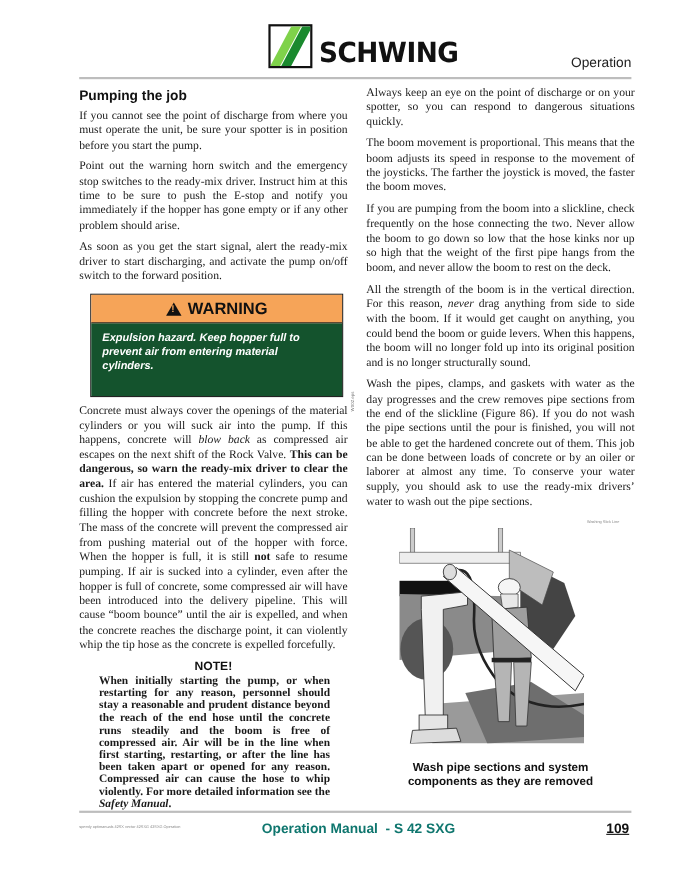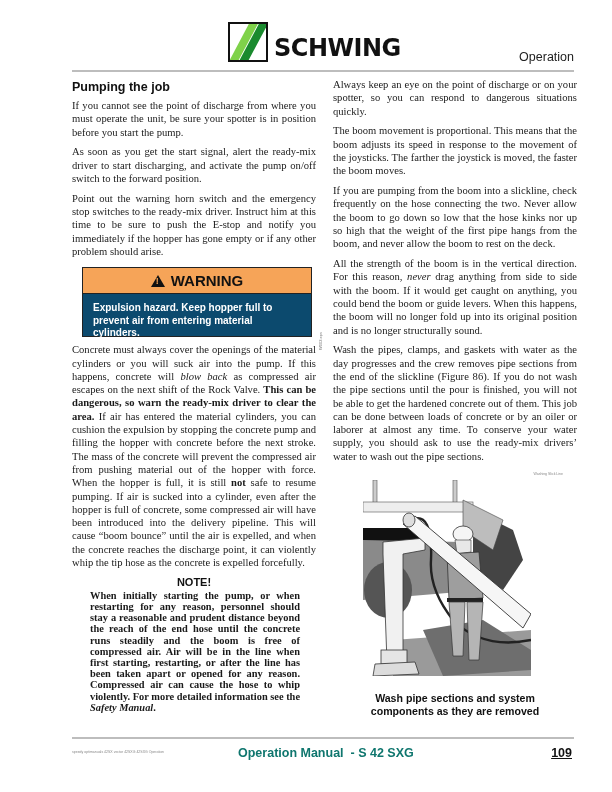--- a/index.html
+++ b/index.html
@@ -1,20 +1,20 @@
 <!DOCTYPE html>
 <html><head>
 <meta charset="utf-8">
 <style>
   * { margin: 0; padding: 0; box-sizing: border-box; }
   html, body { width: 612px; height: 792px; background: #ffffff; overflow: hidden; }
   body { position: relative; font-family: "Liberation Serif", serif; color: #1a1a1a; }
 
   
-  .logo { position: absolute; left: 228px; top: 22px; width: 160px; height: 40px; }
+  .logo { position: absolute; left: 244px; top: 22px; width: 160px; height: 40px; }
   .logo-box { position: absolute; left: 0; top: 0; width: 40px; height: 40px; border: 2px solid #111; background: #fff; overflow: hidden; }
   .logo-stripe1 { position: absolute; left: 6px; top: -6px; width: 9px; height: 56px; background: #7fd24a; transform: skewX(-28deg); transform-origin: top left; left: 22px; }
   .logo-stripe2 { position: absolute; top: -6px; width: 9px; height: 56px; background: #1a8a2e; transform: skewX(-28deg); transform-origin: top left; left: 32px; }
   .logo-text { position: absolute; left: 46px; top: 12px; font-family: "DejaVu Sans", sans-serif; font-weight: bold; font-size: 24px; letter-spacing: -0.5px; color: #111; font-style: normal; transform: scaleY(1.05); }
   .header-section { position: absolute; right: 38px; top: 50px; font-family: "Liberation Sans", sans-serif; font-size: 12.5px; font-weight: normal; color: #222; }
   .header-rule { position: absolute; left: 72px; right: 38px; top: 70px; height: 2px; background: #bdbdbd; }
 
   
   .col { position: absolute; top: 78px; }
   .col-left { left: 72px; width: 244px; }
@@ -23,21 +23,21 @@
   .section-title { font-family: "Liberation Sans", sans-serif; font-weight: bold; font-size: 12.5px; margin-top: 2px; margin-bottom: 5px; color: #111; }
   p.body { font-size: 10.6px; line-height: 13.3px; text-align: justify; margin-bottom: 6.5px; }
   p.body b { font-weight: bold; }
   p.body i { font-style: italic; }
 
   
   .warning { position: relative; width: 230px; margin: 9px 0 6px 10px; border: 1px solid #222; }
   .warning-head { background: #f6a458; height: 26px; display: flex; align-items: center; justify-content: center; border-bottom: 1px solid #222; font-family: "Liberation Sans", sans-serif; font-weight: bold; font-size: 15px; color: #111; }
   .warning-head .tri { width: 0; height: 0; border-left: 7px solid transparent; border-right: 7px solid transparent; border-bottom: 12px solid #111; margin-right: 6px; position: relative; }
   .warning-head .tri::after { content: "!"; position: absolute; left: -2px; top: 1px; color: #f6a458; font-size: 9px; font-weight: bold; }
-  .warning-body { background: #0c4a6e; color: #fff; font-family: "Liberation Sans", sans-serif; font-weight: bold; font-size: 10px; line-height: 12.5px; padding: 8px 10px 7px 10px; height: 42px; }
+  .warning-body { background: #14532d; color: #fff; font-family: "Liberation Sans", sans-serif; font-weight: bold; font-size: 10px; line-height: 12.5px; padding: 8px 10px 7px 10px; height: 66px; font-style: italic; }
   .warning-code { position: absolute; right: -12px; bottom: 4px; font-family: "Liberation Sans", sans-serif; font-size: 4px; color: #777; transform: rotate(-90deg); transform-origin: right bottom; white-space: nowrap; }
 
   .note-title { font-family: "Liberation Sans", sans-serif; font-weight: bold; font-size: 11px; text-align: center; margin: 2px 0 2px 0; color: #111; }
   .note-body { font-weight: bold; font-size: 10.4px; line-height: 11.2px; text-align: justify; padding: 0 16px 0 18px; }
   .note-body i { font-style: italic; }
 
   
   .figure { position: relative; width: 244px; height: 222px; margin-top: 2px; }
   .figure-label-small { position: absolute; right: 14px; top: 2px; font-family: "Liberation Sans", sans-serif; font-size: 3.5px; color: #888; }
   .figure-art { position: absolute; left: 30px; top: 10px; width: 168px; height: 196px; }
@@ -58,22 +58,22 @@
     <div class="logo-stripe2"></div>
   </div>
   <div class="logo-text">SCHWING</div>
 </div>
 <div class="header-section">Operation</div>
 <div class="header-rule"></div>
 
 <div class="col col-left">
   <div class="section-title">Pumping the job</div>
   <p class="body">If you cannot see the point of discharge from where you must operate the unit, be sure your spotter is in position before you start the pump.</p>
+  <p class="body">Point out the warning horn switch and the emergency stop switches to the ready-mix driver. Instruct him at this time to be sure to push the E-stop and notify you immediately if the hopper has gone empty or if any other problem should arise.</p>
   <p class="body">As soon as you get the start signal, alert the ready-mix driver to start discharging, and activate the pump on/off switch to the forward position.</p>
-  <p class="body">Point out the warning horn switch and the emergency stop switches to the ready-mix driver. Instruct him at this time to be sure to push the E-stop and notify you immediately if the hopper has gone empty or if any other problem should arise.</p>
 
   <div class="warning">
     <div class="warning-head">
       <span class="tri"></span>
       <span>WARNING</span>
     </div>
     <div class="warning-body">Expulsion hazard. Keep hopper full to prevent air from entering material cylinders.</div>
     <div class="warning-code">W002.eps</div>
   </div>
 

